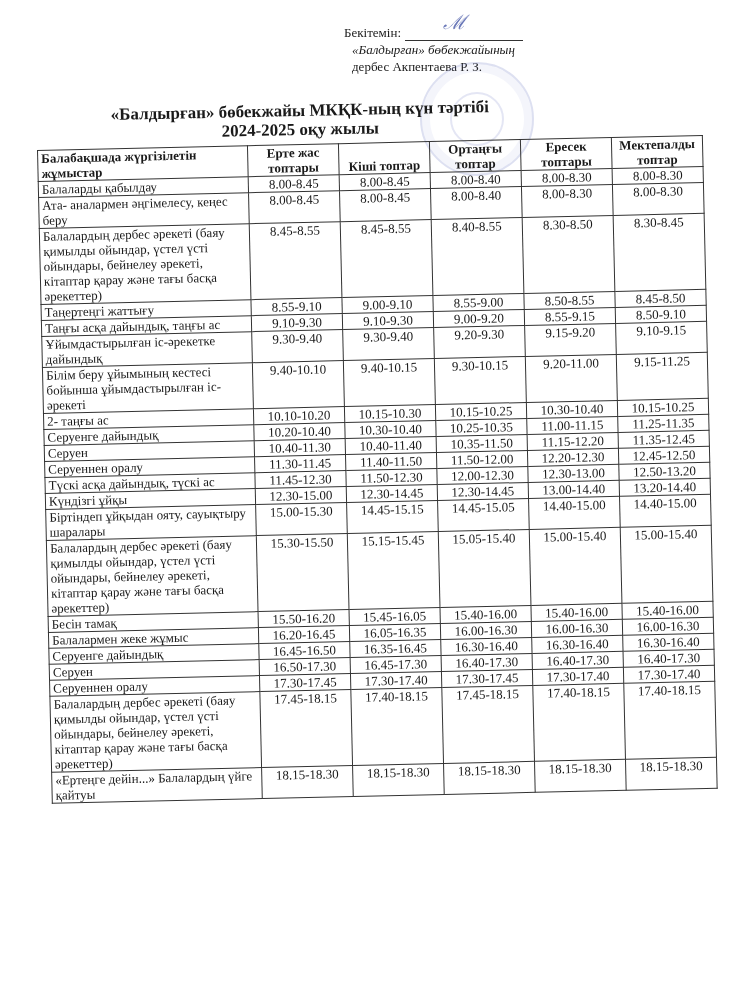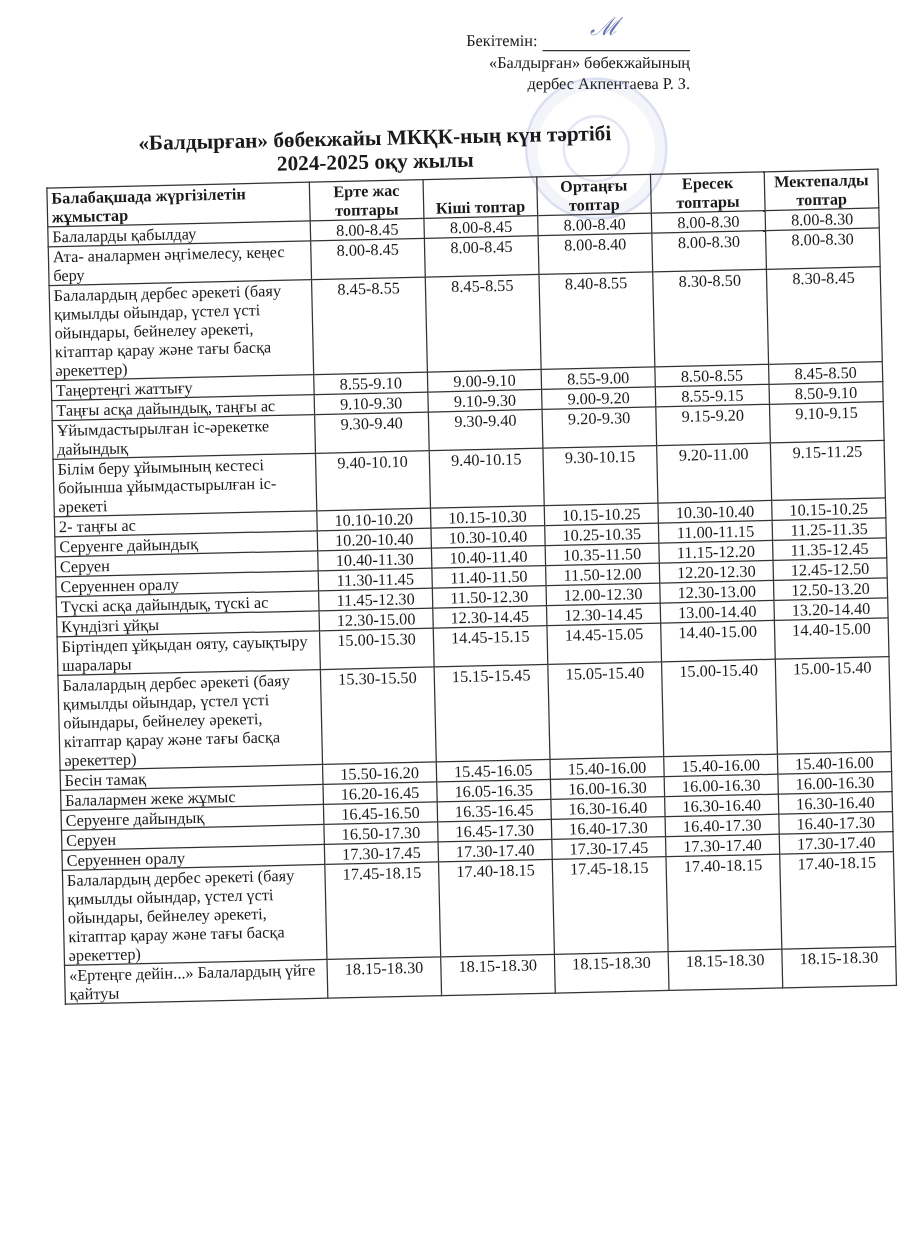--- a/index.html
+++ b/index.html
@@ -1,22 +1,22 @@
 <!DOCTYPE html>
 <html><head>
 <meta charset="utf-8">
 <style>
   html, body { margin:0; padding:0; background:#ffffff; }
   body { width:733px; height:1008px; position:relative; overflow:hidden;
          font-family:"Liberation Serif", serif; color:#1a1a1a; }
-  .approve { position:absolute; left:373px; top:24px; font-size:13px; line-height:17px;text-align:right; }
+  .approve { position:absolute; left:344px; top:24px; font-size:13px; line-height:17px; }
   .approve .line1 { display:flex; align-items:flex-end; }
   .approve .sigline { display:inline-block; width:118px; border-bottom:1px solid #333; margin-left:4px; height:12px; position:relative; }
   .approve .sig { position:absolute; left:38px; top:-14px; color:#6a78b8; font-size:20px; font-style:italic; }
-  .approve .l2 { padding-left:8px; }
+  .approve .l2 { padding-left:8px;font-style:italic; }
   .approve .l3 { padding-left:8px; }
   .stamp { position:absolute; left:420px; top:62px; width:110px; height:110px; border-radius:50%;
            border:2px solid rgba(120,130,200,0.25); box-shadow: inset 0 0 0 8px rgba(120,130,200,0.08); }
   .stamp::after { content:""; position:absolute; left:28px; top:28px; width:50px; height:50px; border-radius:50%;
            border:2px solid rgba(120,130,200,0.2); }
   .title { position:absolute; left:100px; top:101px; width:400px; text-align:center; font-weight:bold;
            font-size:17px; line-height:19px; transform:rotate(-1.2deg); }
   .tbl-wrap { position:absolute; left:37px; top:150px; width:666px; transform:rotate(-1.3deg); transform-origin:0 0; }
   table { border-collapse:collapse; width:666px; table-layout:fixed; font-size:13px; }
   td, th { border:1px solid #333; padding:0 3px; vertical-align:top; line-height:15px; }

